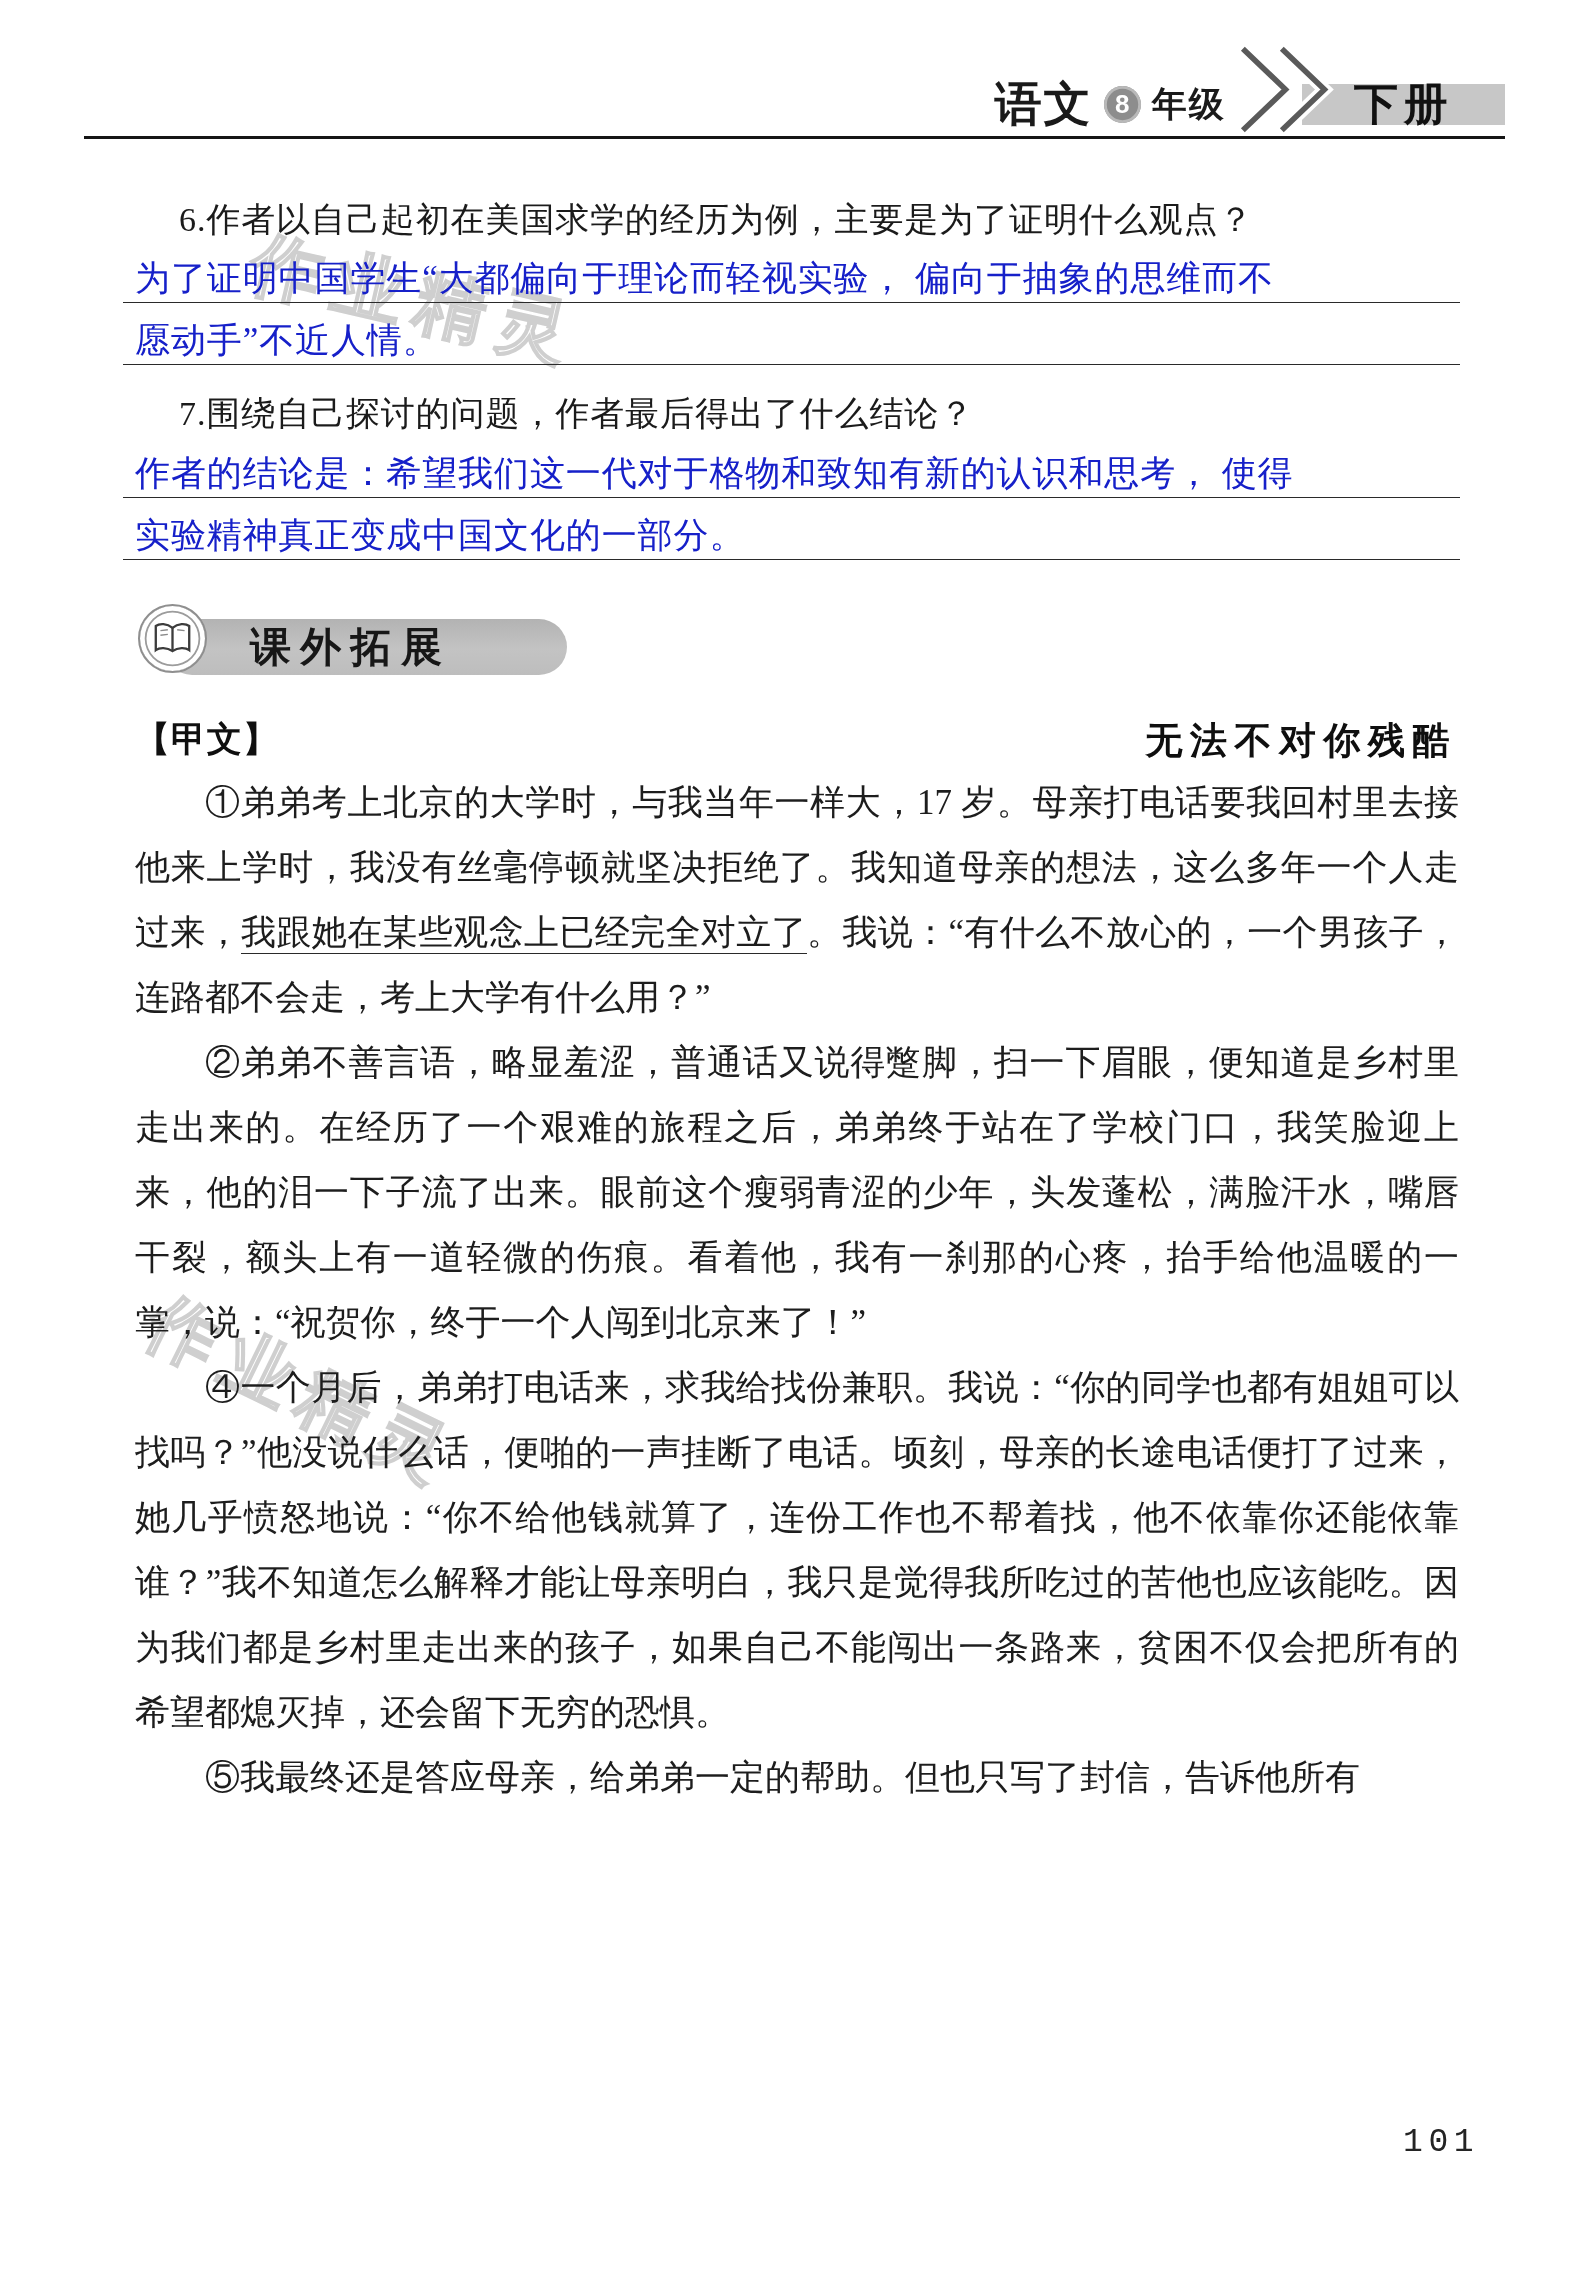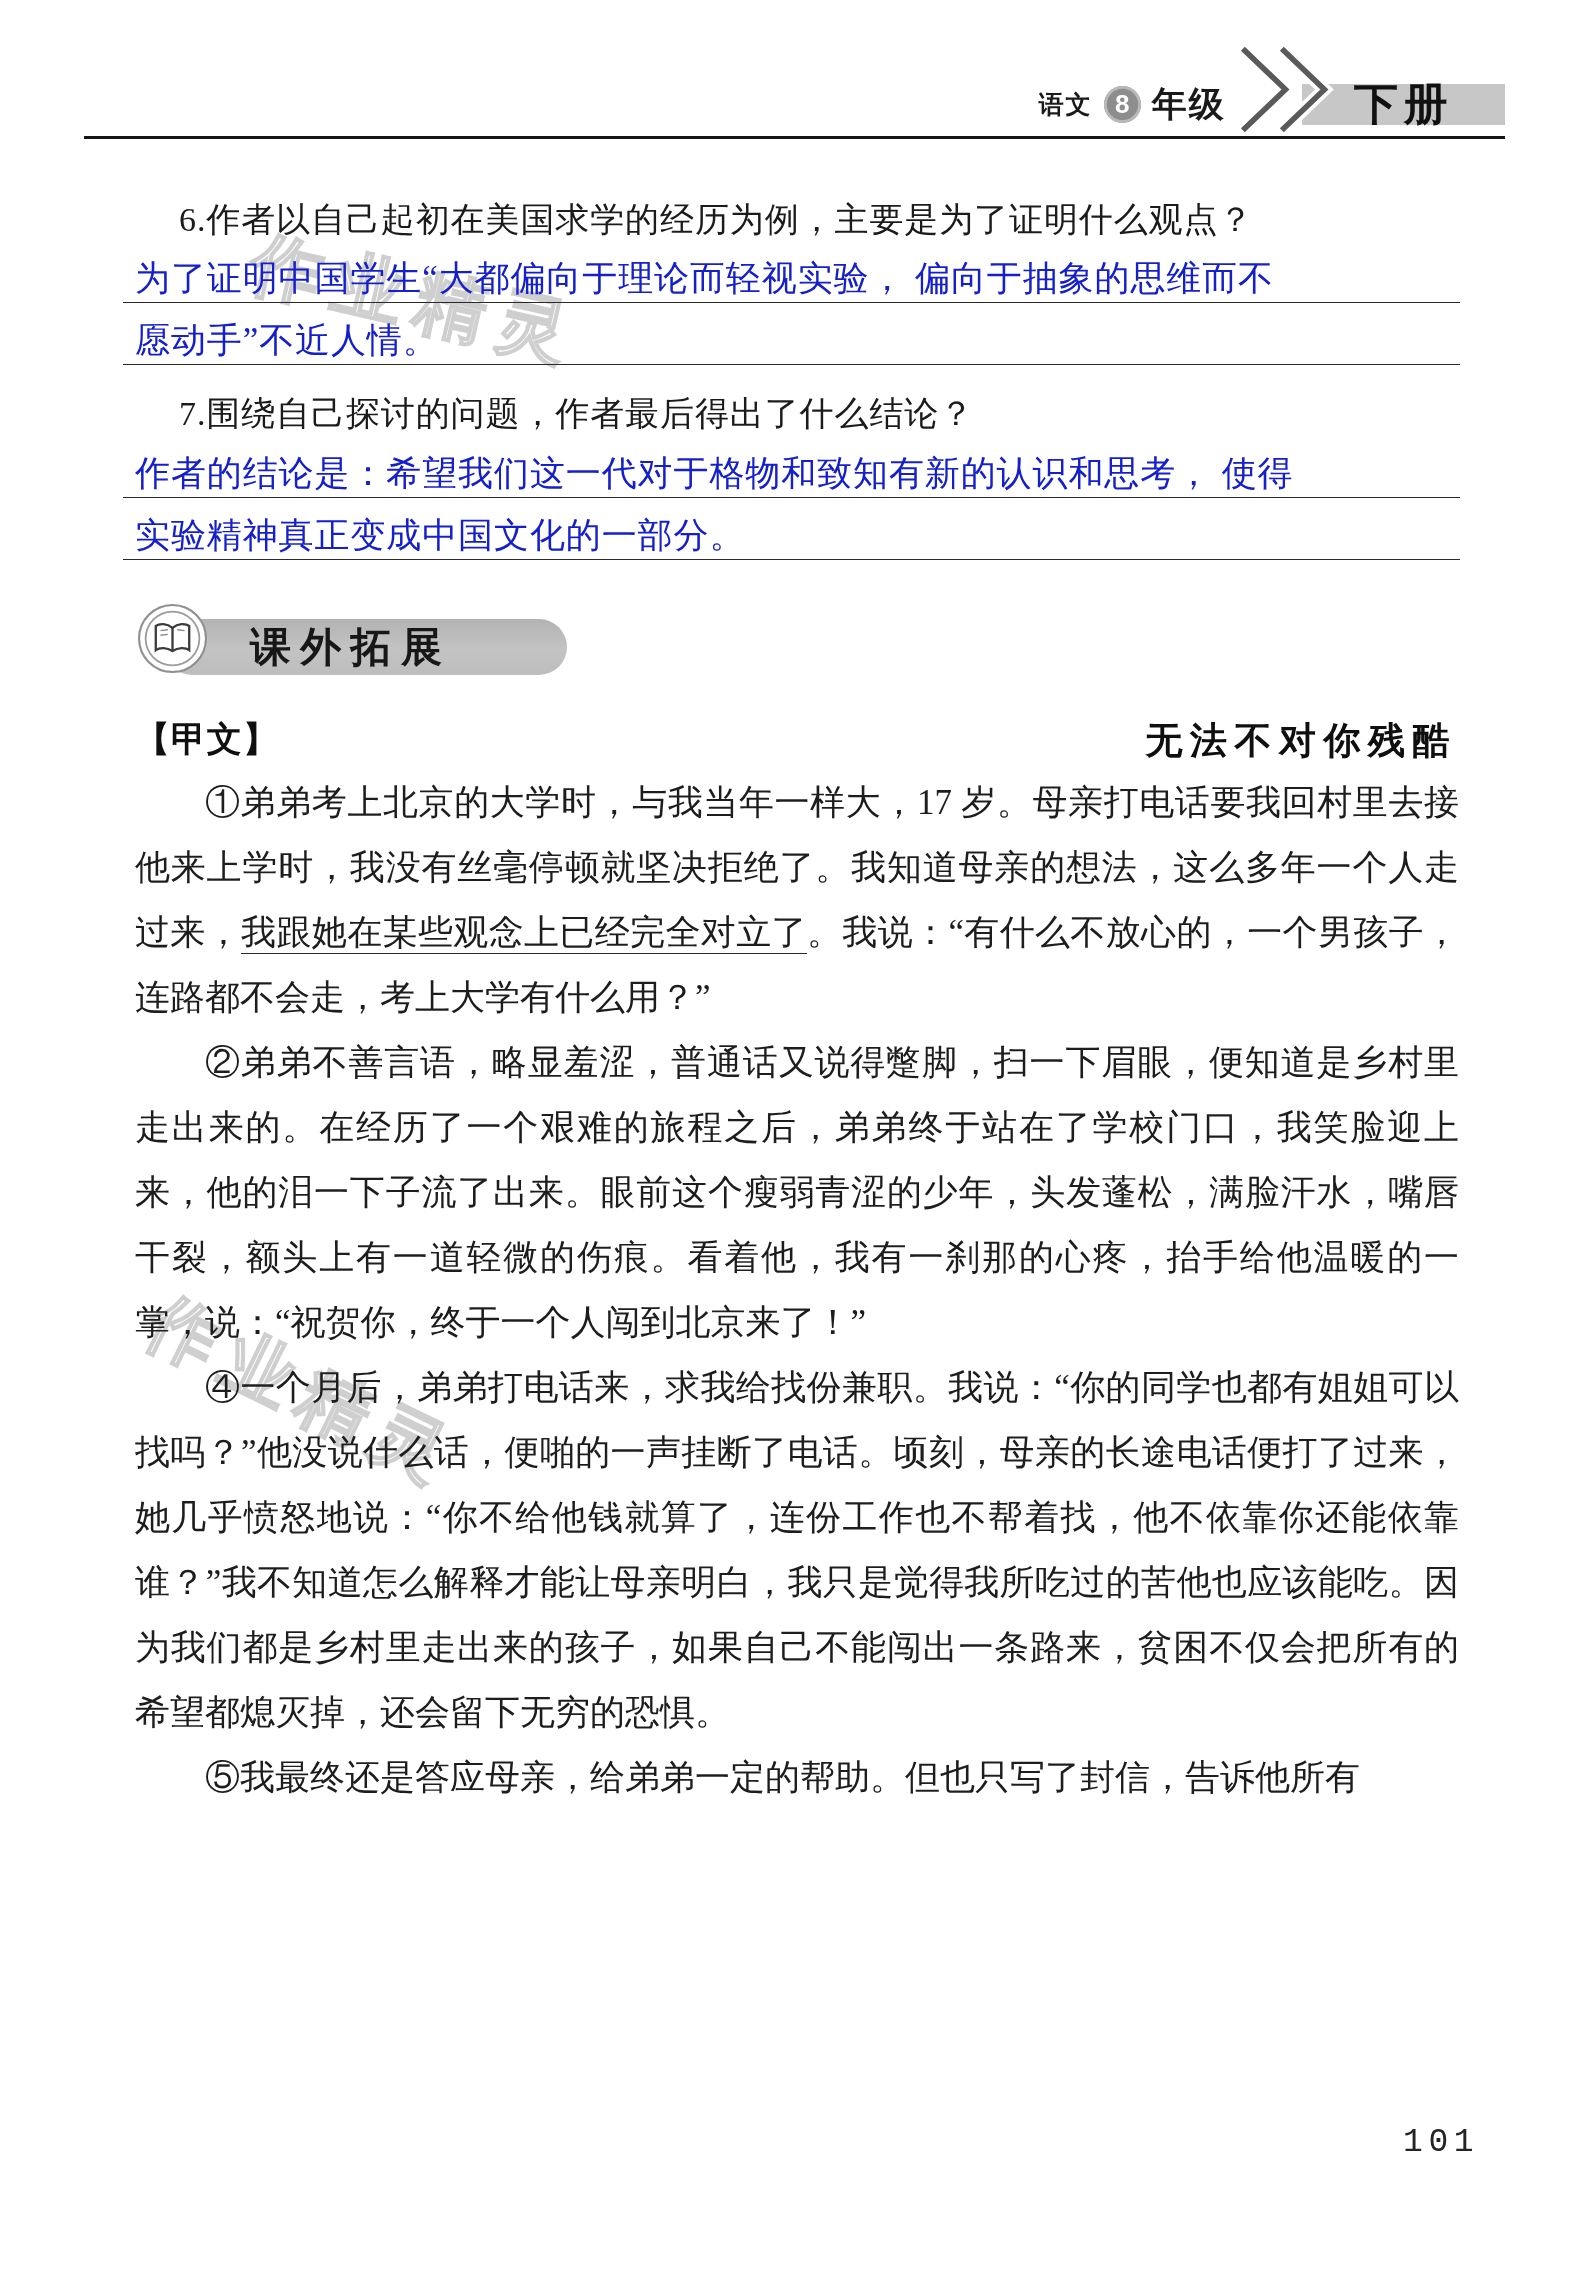--- a/index.html
+++ b/index.html
@@ -7,21 +7,21 @@
     position:relative;width:1589px;height:2291px;margin:0 auto;
     background:#ffffff;overflow:hidden;
     font-family:"Liberation Serif","DejaVu Serif",serif;color:#1c1c1c;
   }
   
   .header-bar{
     position:absolute;top:80px;left:0;width:1505px;height:48px;
     display:flex;justify-content:flex-end;align-items:center;gap:11.2px;
     font-family:"Liberation Sans","DejaVu Sans",sans-serif;font-weight:bold;
   }
-  .hdr-subject{font-size:25px;letter-spacing:1.9px;color:#1a1a1a;}
+  .hdr-subject{font-size:47px;letter-spacing:1.9px;color:#1a1a1a;}
   .hdr-badge{
     width:37px;height:37px;border-radius:50%;background:#8d8d8d;
     box-shadow:inset 0 0 0 2.8px #b9b9b9;
     color:#ffffff;font-size:26px;display:flex;align-items:center;justify-content:center;
   }
   .hdr-grade{font-size:35px;letter-spacing:1.9px;color:#1a1a1a;}
   .hdr-chevron{position:relative;z-index:2;margin-right:-43px;margin-top:-26px;}
   .hdr-volume-box{
     position:relative;z-index:1;width:203px;height:41px;background:#c7c7c7;
     display:flex;align-items:center;justify-content:center;

